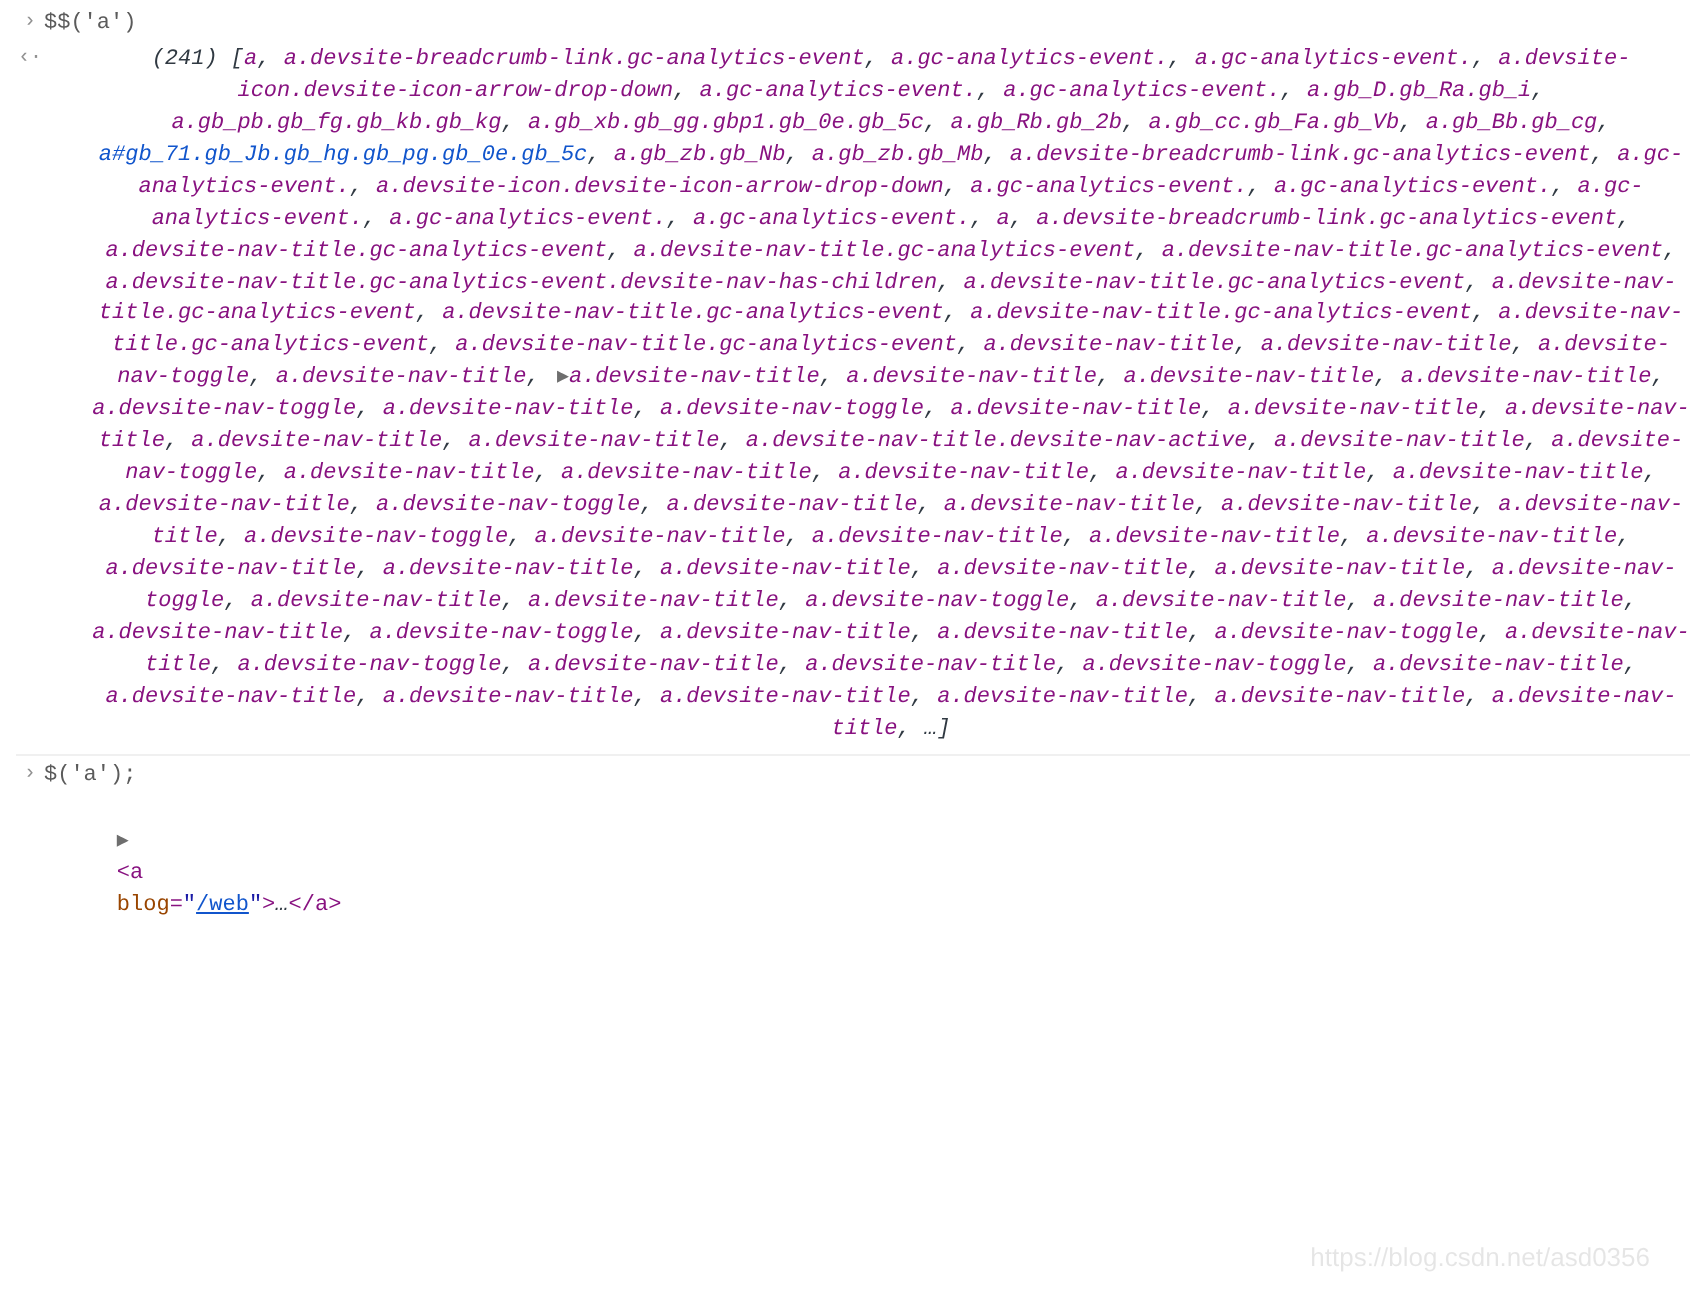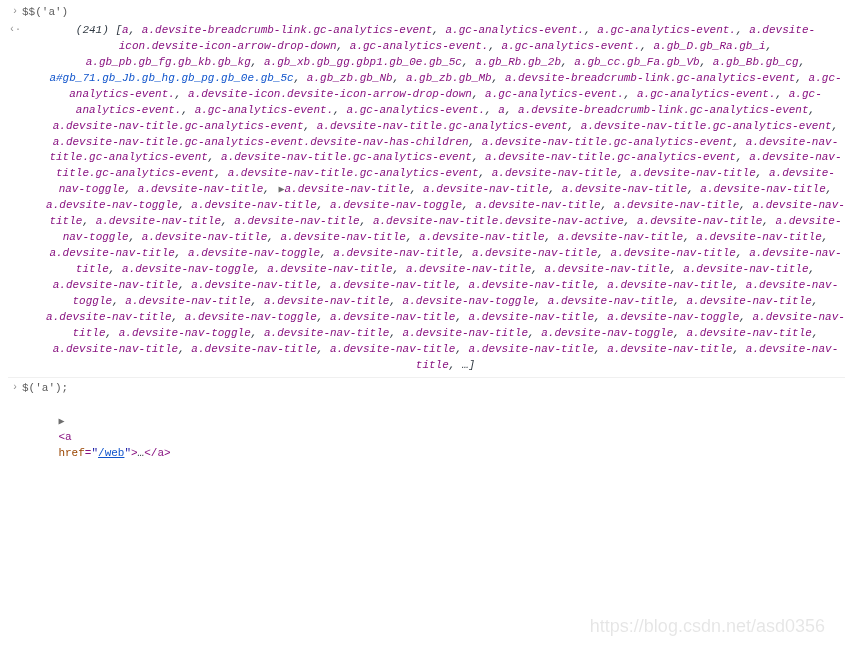--- a/index.html
+++ b/index.html
@@ -63,21 +63,21 @@
   .tag { color: #881280; }
   .attrname { color: #994500; }
   .attrval { color: #1a1aa6; }
   .linkblue { color: #1155cc; text-decoration: underline; }
   .watermark {
     position: fixed;
     right: 28px;
     bottom: 8px;
     color: rgba(0,0,0,0.10);
     font-family: Arial, sans-serif;
-    font-size: 18px;
+    font-size: 13px;
     font-style: normal;
     pointer-events: none;
   }
   hr.sep-line {
     border: none;
     border-top: 1px solid #f0f0f0;
     margin: 2px 0;
   }
 </style>
 </head>
@@ -98,17 +98,17 @@
 <div class="row">
   <div class="gutter gutter-arrow">›</div>
   <div class="content input-text">$('a');</div>
 </div>
 
 <div class="row">
   <div class="gutter"></div>
   <div class="content" style="padding-left:10px;">
     <span class="expand">▶</span>
     <span class="tag">&lt;</span><span class="tag">a</span>
-    <span class="attrname">href</span><span class="tag">=</span><span class="attrval">"</span><span class="linkblue">/web</span><span class="attrval">"</span><span class="tag">&gt;</span><span class="dots">…</span><span class="tag">&lt;/</span><span class="tag">a</span><span class="tag">&gt;</span>
+    <span class="attrname">blog</span><span class="tag">=</span><span class="attrval">"</span><span class="linkblue">/web</span><span class="attrval">"</span><span class="tag">&gt;</span><span class="dots">…</span><span class="tag">&lt;/</span><span class="tag">a</span><span class="tag">&gt;</span>
   </div>
 </div>
 
 <div class="watermark">https://blog.csdn.net/asd0356</div>
 
 </body></html>

